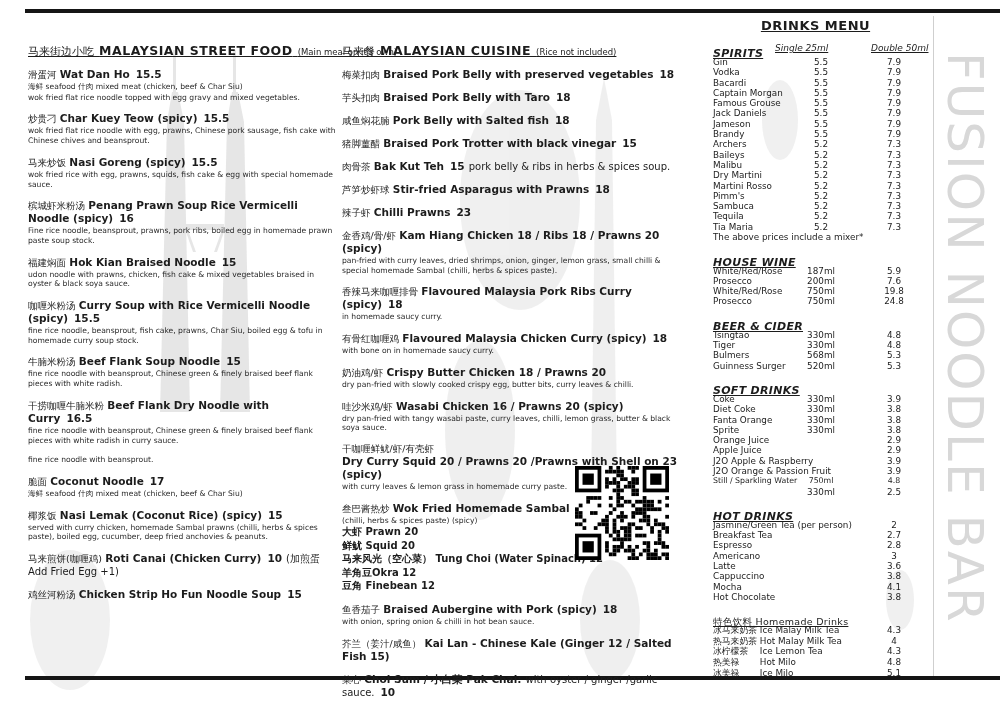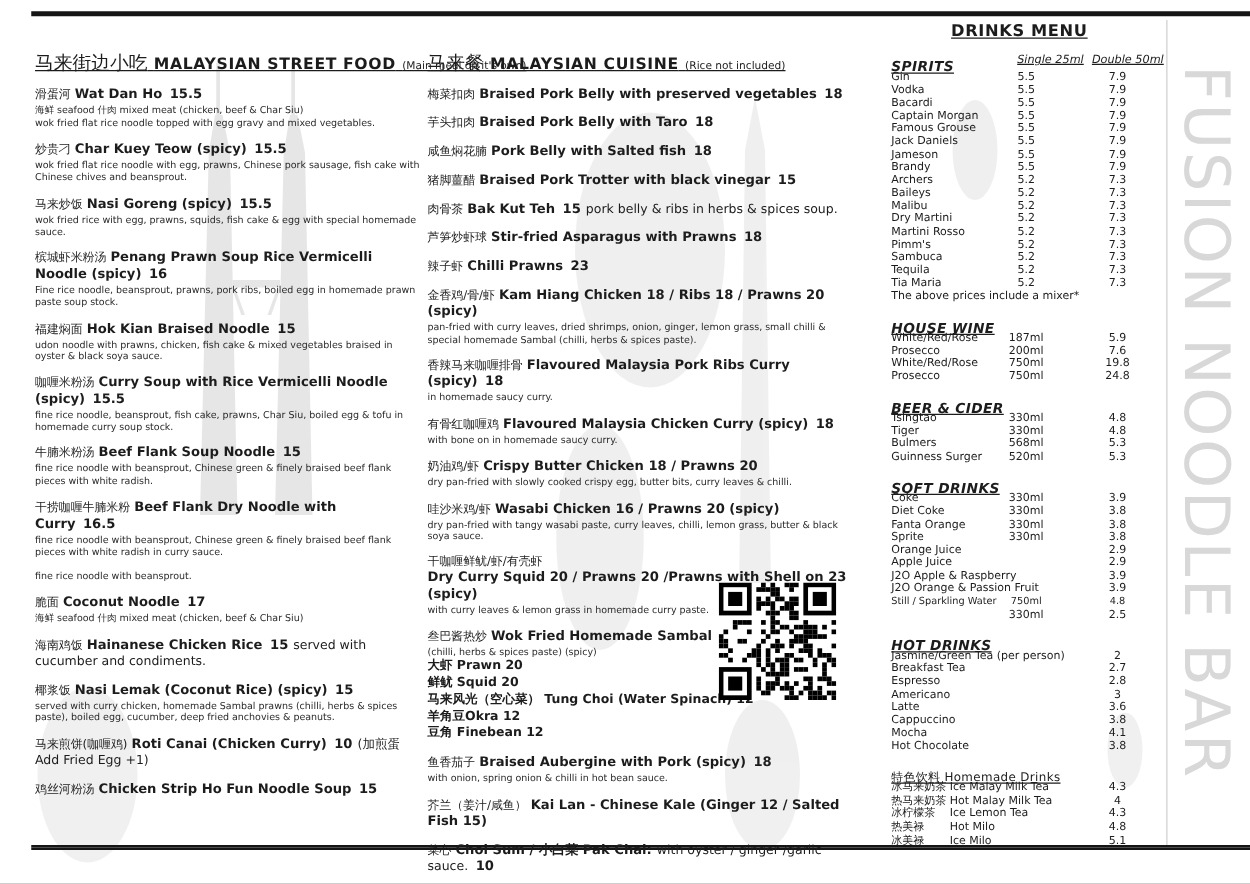--- a/index.html
+++ b/index.html
@@ -22,21 +22,21 @@
     position:absolute; top:52px; left:936px; height:650px; z-index:0;
     writing-mode:vertical-rl; font-size:50px; letter-spacing:2px;
     color:#d8d8d8; font-family:"DejaVu Sans", sans-serif; white-space:nowrap;
   }
 
   
   .col { position:absolute; top:40px; z-index:1; }
   .col-left  { left:28px;  width:308px; }
   .col-mid   { left:342px; width:336px; }
   .menu-title { text-decoration:underline; margin-bottom:9px; white-space:nowrap; }
-  .menu-title .zh   { font-size:15px; }
+  .menu-title .zh   { font-size:11px;text-decoration:underline; }
   .menu-title .en   { font-size:12.5px; font-weight:bold; letter-spacing:0.5px; }
   .menu-title .note { font-size:8.5px; font-weight:normal; }
   .item { margin-bottom:10px; }
   .col-mid .item { margin-bottom:10px; }
   .item-line { font-size:10.5px; line-height:13px; }
   .item-line .zh { font-size:9.5px; font-weight:normal; }
   .item-line .en { font-weight:bold; }
   .item-line .price { font-weight:bold; margin-left:6px; }
   .item-line .tail  { font-weight:bold; margin-left:6px; }
   .item-line .small { font-size:10px; font-weight:normal; margin-left:4px; }
@@ -50,21 +50,21 @@
   
   .col-drinks { position:absolute; left:713px; top:18px; width:205px; z-index:1; }
   .drinks-title { text-align:center; font-size:13px; font-weight:bold;
     text-decoration:underline; letter-spacing:0.5px; margin-bottom:9px; }
   .dsec { margin-bottom:8px; }
   .dhead-row { position:relative; white-space:nowrap; margin-bottom:2px; height:13px; }
   .dsec-head { font-size:11px; font-weight:bold; font-style:italic;
     text-decoration:underline; letter-spacing:0.3px; }
   .dsec-head.plain { font-style:normal; font-weight:normal; font-size:9.5px; }
   .col-h { position:absolute; top:1px; font-size:9px; font-style:italic;
-    text-decoration:underline; text-align:right; white-space:nowrap; }
+    text-decoration:underline; text-align:left; white-space:nowrap; }
   .col-h.ha { left:62px; width:92px; }
   .col-h.hb { left:158px; width:60px; }
   .drow { position:relative; font-size:8.8px; line-height:10.3px; height:10.3px; white-space:nowrap; }
   .dsec.roomy .drow { line-height:10.6px; height:10.6px; }
   .drow .dn { display:inline-block; }
   .drow .da { position:absolute; left:78px;  width:60px; text-align:center; top:0; }
   .drow .db { position:absolute; left:156px; width:50px; text-align:center; top:0; }
   .drow.srow { font-size:7.8px; }
   .dfoot { font-size:8.8px; line-height:10.5px; }
 </style>
@@ -139,23 +139,20 @@
         <div class="item">
           <div class="item-line"><span class="zh">干捞咖喱牛腩米粉</span> <span class="en">Beef Flank Dry Noodle with Curry</span><span class="price">16.5</span></div>
           <div class="desc">fine rice noodle with beansprout, Chinese green &amp; finely braised beef flank pieces with white radish in curry sauce.</div>
         </div>
         <div class="item">
           <div class="desc">fine rice noodle with beansprout.</div>
         </div>
         <div class="item">
           <div class="item-line"><span class="zh">脆面</span> <span class="en">Coconut Noodle</span><span class="price">17</span></div>
           <div class="desc">海鲜 seafood   什肉 mixed meat (chicken, beef &amp; Char Siu)</div>
-        </div>
-        <div class="item">
-          <div class="item-line"><span class="zh">海南鸡饭</span> <span class="en">Hainanese Chicken Rice</span><span class="price">15</span><span class="small">served with cucumber and condiments.</span></div>
         </div>
         <div class="item">
           <div class="item-line"><span class="zh">椰浆饭</span> <span class="en">Nasi Lemak (Coconut Rice) (spicy)</span><span class="price">15</span></div>
           <div class="desc">served with curry chicken, homemade Sambal prawns (chilli, herbs &amp; spices paste), boiled egg, cucumber, deep  fried anchovies &amp; peanuts.</div>
         </div>
         <div class="item">
           <div class="item-line"><span class="zh">马来煎饼(咖喱鸡)</span> <span class="en">Roti Canai (Chicken Curry)</span><span class="price">10</span><span class="small">(加煎蛋 Add Fried Egg +1)</span></div>
         </div>
         <div class="item">
           <div class="item-line"><span class="zh">鸡丝河粉汤</span> <span class="en">Chicken Strip Ho Fun Noodle Soup</span><span class="price">15</span></div>

